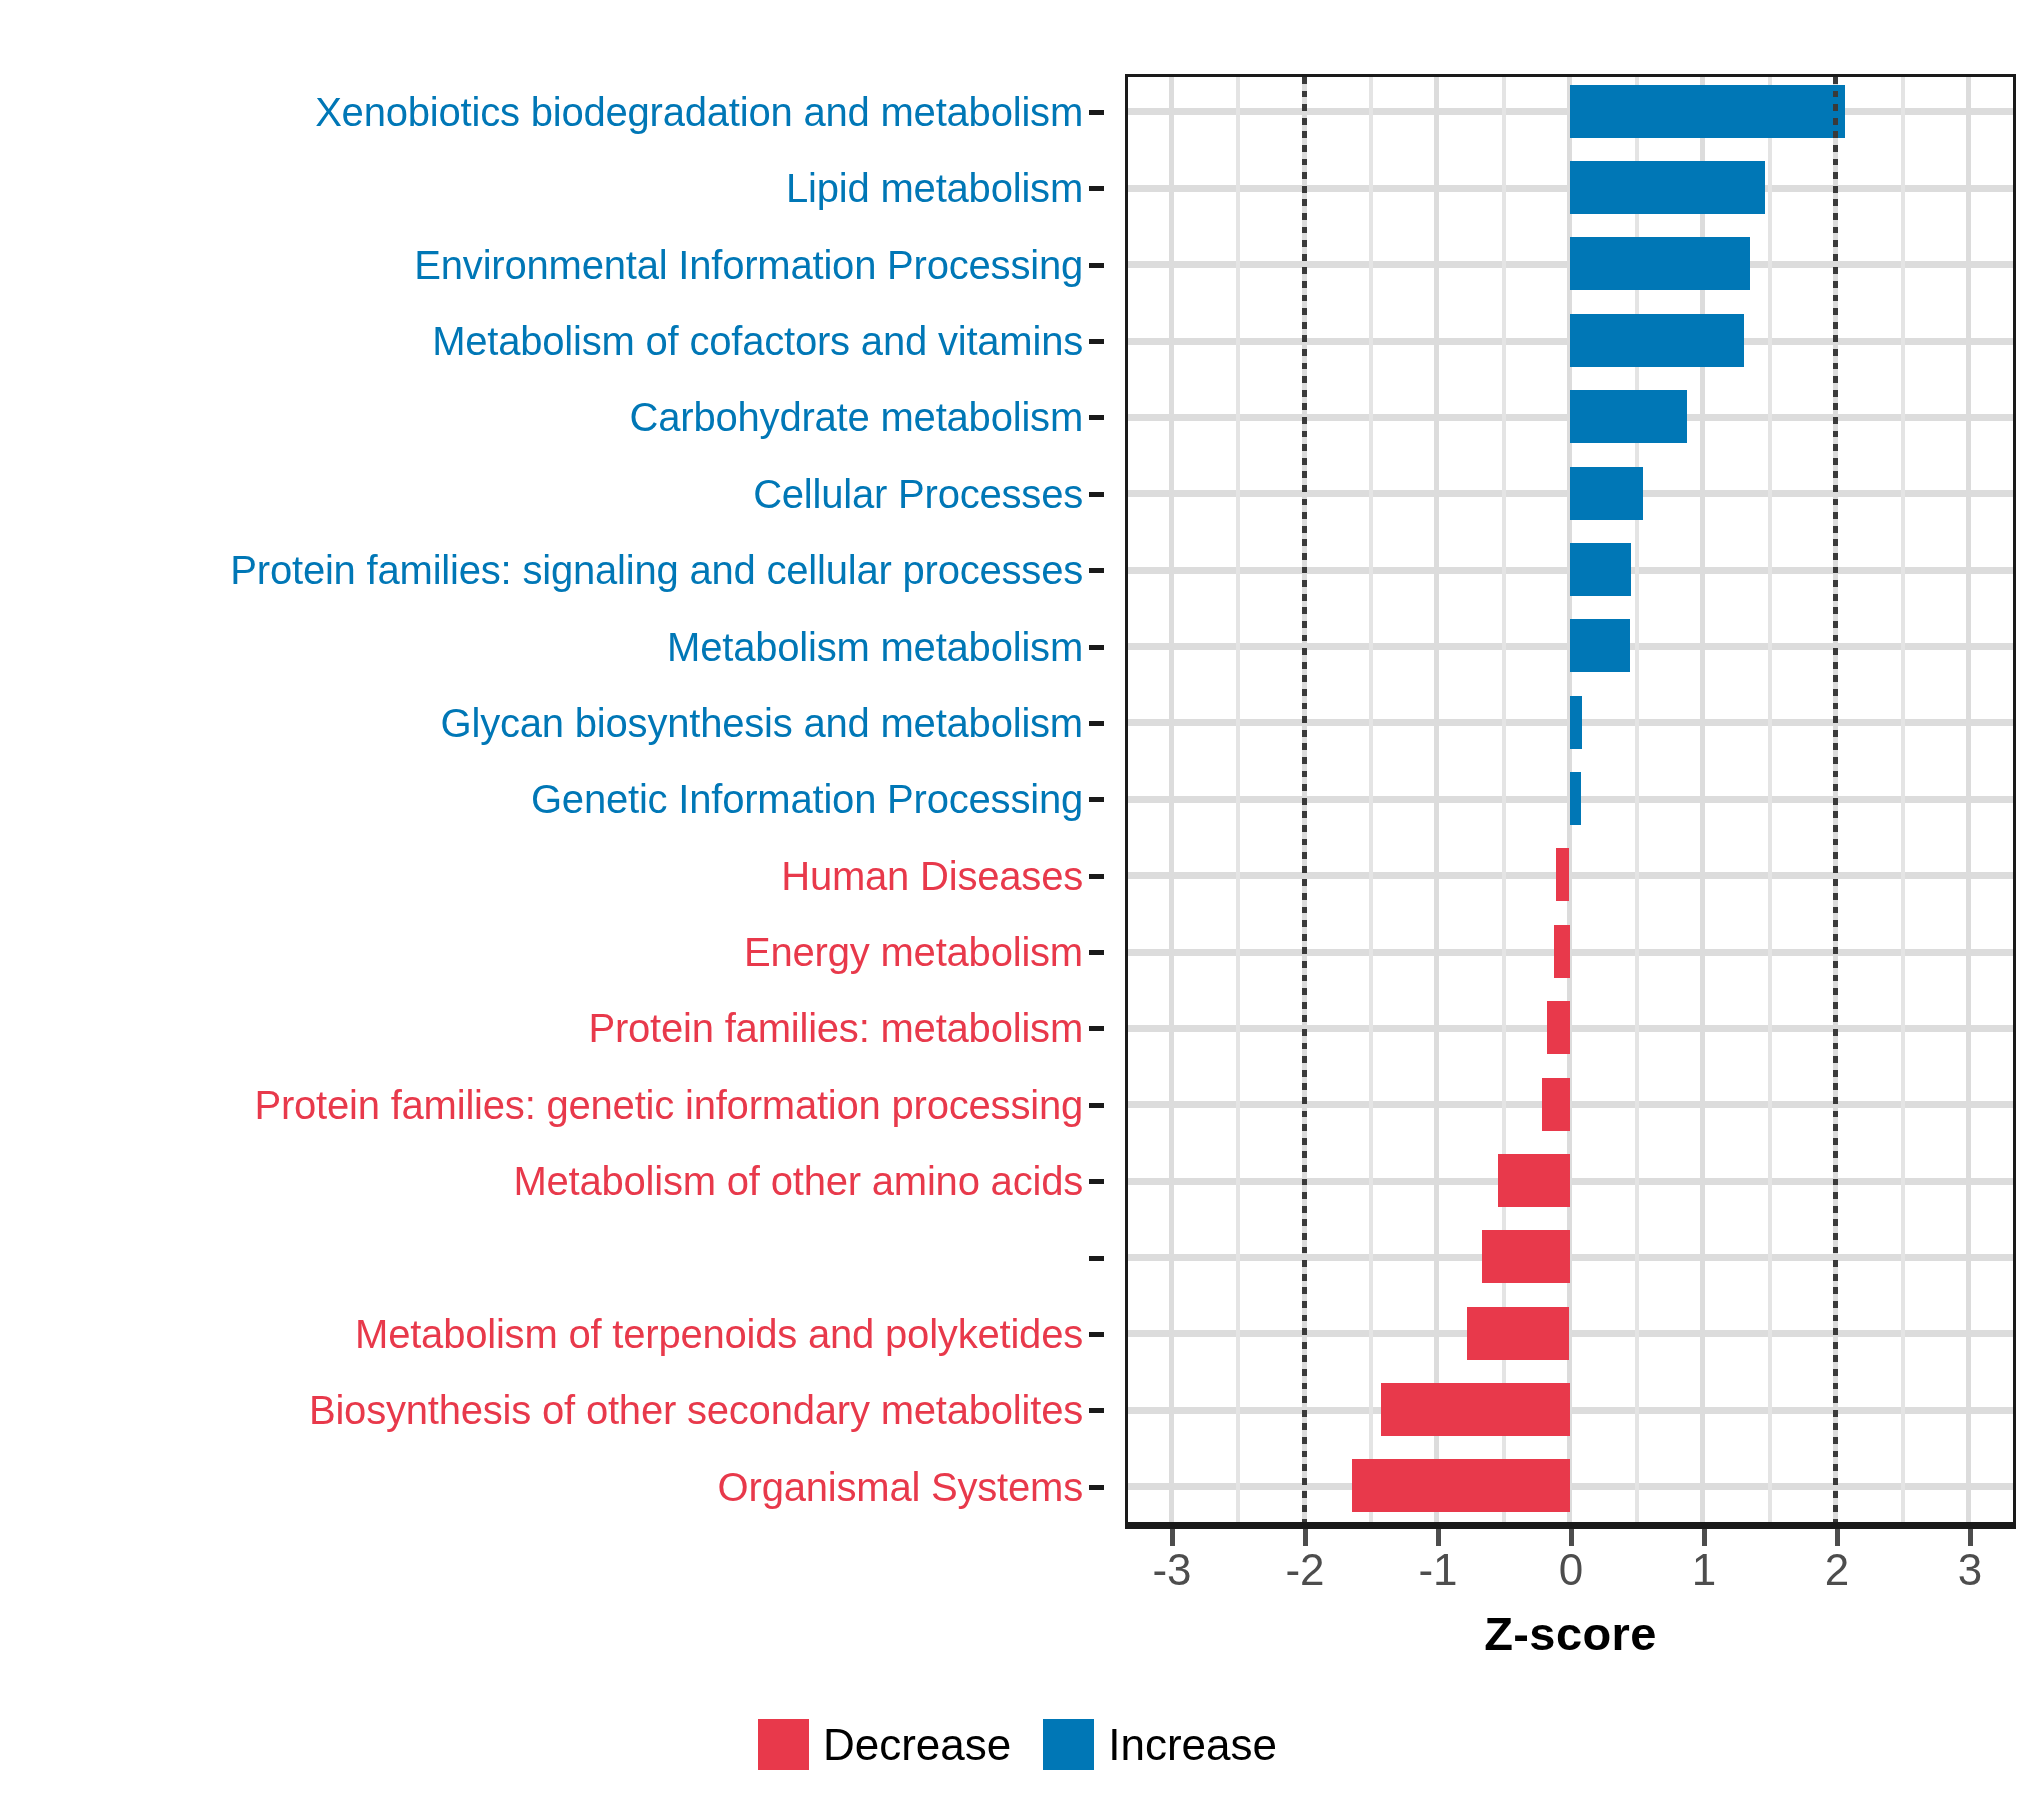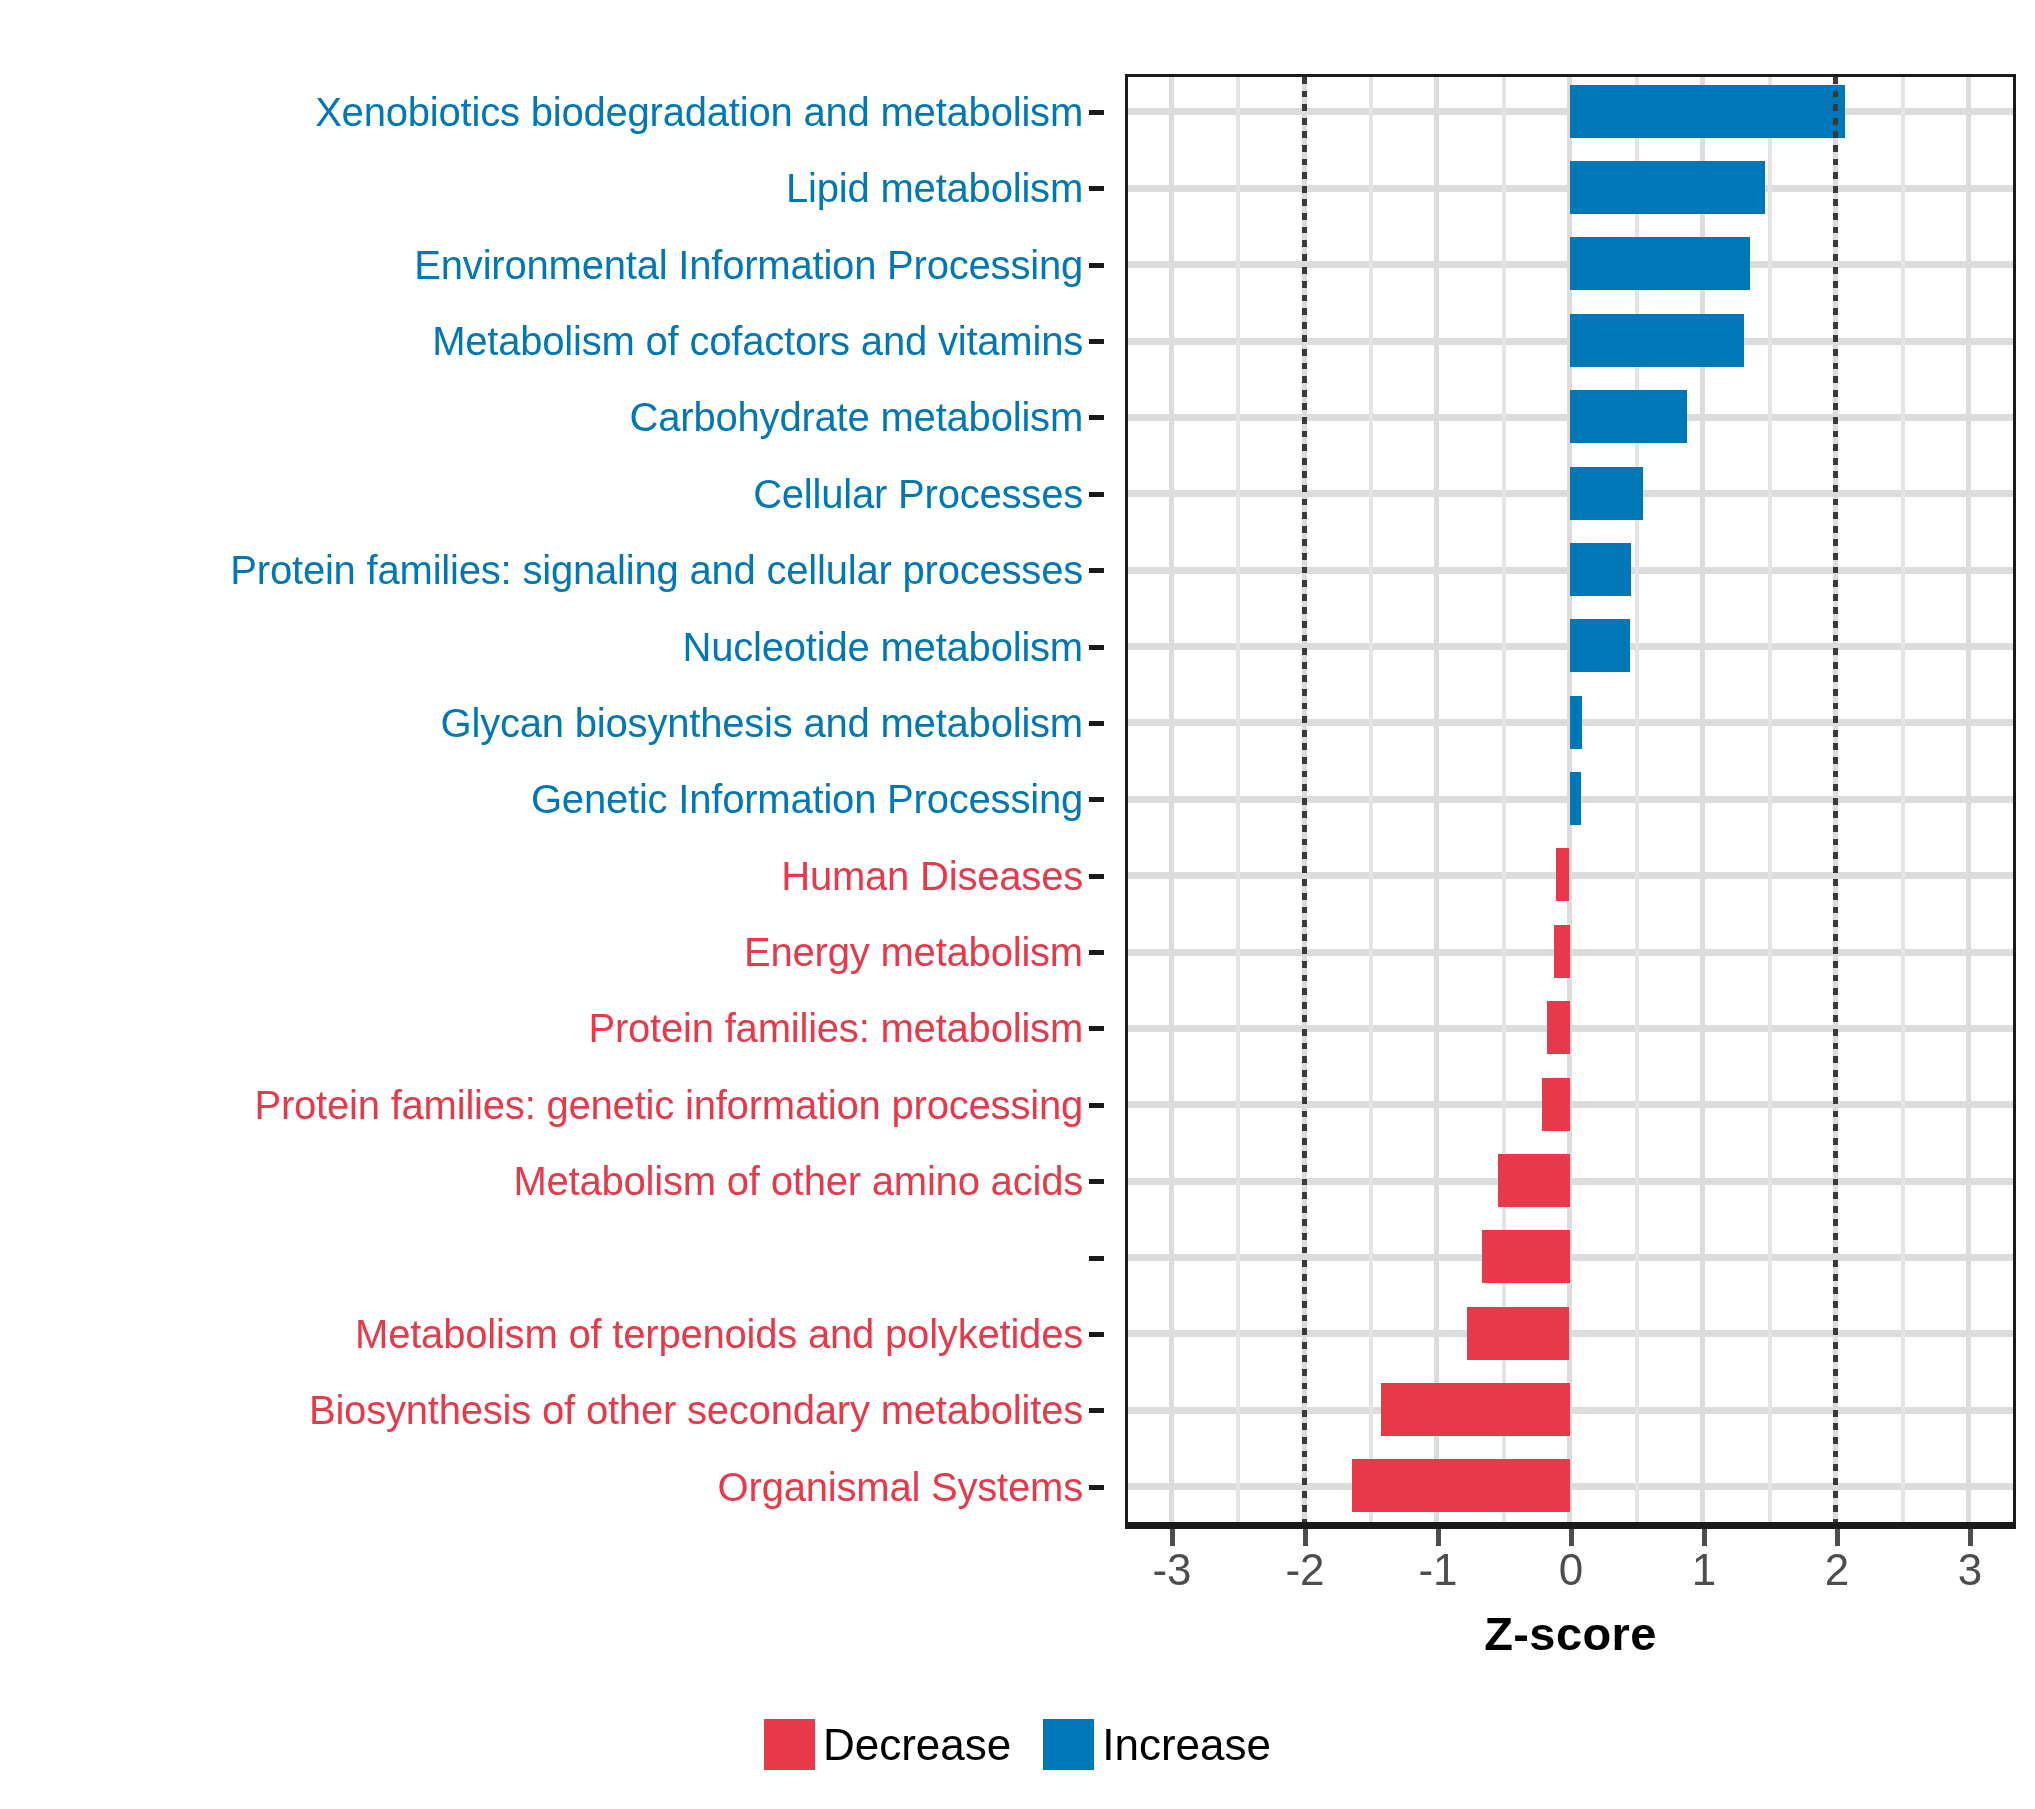--- a/index.html
+++ b/index.html
@@ -142,21 +142,21 @@
     left: 0;
     width: 2035px;
     display: flex;
     align-items: center;
     justify-content: center;
     gap: 32px;
   }
   .legend-item {
     display: flex;
     align-items: center;
-    gap: 8px;
+    gap: 14px;
   }
   .legend-key {
     width: 51px;
     height: 51px;
     display: block;
   }
   .legend-label {
     font-size: 44px;
     color: #000000;
     line-height: 1.0;
@@ -190,21 +190,21 @@
       </div>
       <div class="ylabel-row" style="top: 382px; height: 76px;">
         <span class="ylabel-text" style="color: rgb(0, 119, 182);">Cellular Processes</span>
         <span class="ytick-mark" style="top: 36px;"></span>
       </div>
       <div class="ylabel-row" style="top: 458px; height: 76px;">
         <span class="ylabel-text" style="color: rgb(0, 119, 182);">Protein families: signaling and cellular processes</span>
         <span class="ytick-mark" style="top: 36px;"></span>
       </div>
       <div class="ylabel-row" style="top: 535px; height: 76px;">
-        <span class="ylabel-text" style="color: rgb(0, 119, 182);">Nucleotide metabolism</span>
+        <span class="ylabel-text" style="color: rgb(0, 119, 182);">Metabolism metabolism</span>
         <span class="ytick-mark" style="top: 36px;"></span>
       </div>
       <div class="ylabel-row" style="top: 611px; height: 76px; padding-left: 33px;">
         <span class="ylabel-text" style="color: rgb(0, 119, 182);">Glycan biosynthesis and metabolism</span>
         <span class="ytick-mark" style="top: 36px;"></span>
       </div>
       <div class="ylabel-row" style="top: 687px; height: 76px;">
         <span class="ylabel-text" style="color: rgb(0, 119, 182);">Genetic Information Processing</span>
         <span class="ytick-mark" style="top: 36px;"></span>
       </div>

